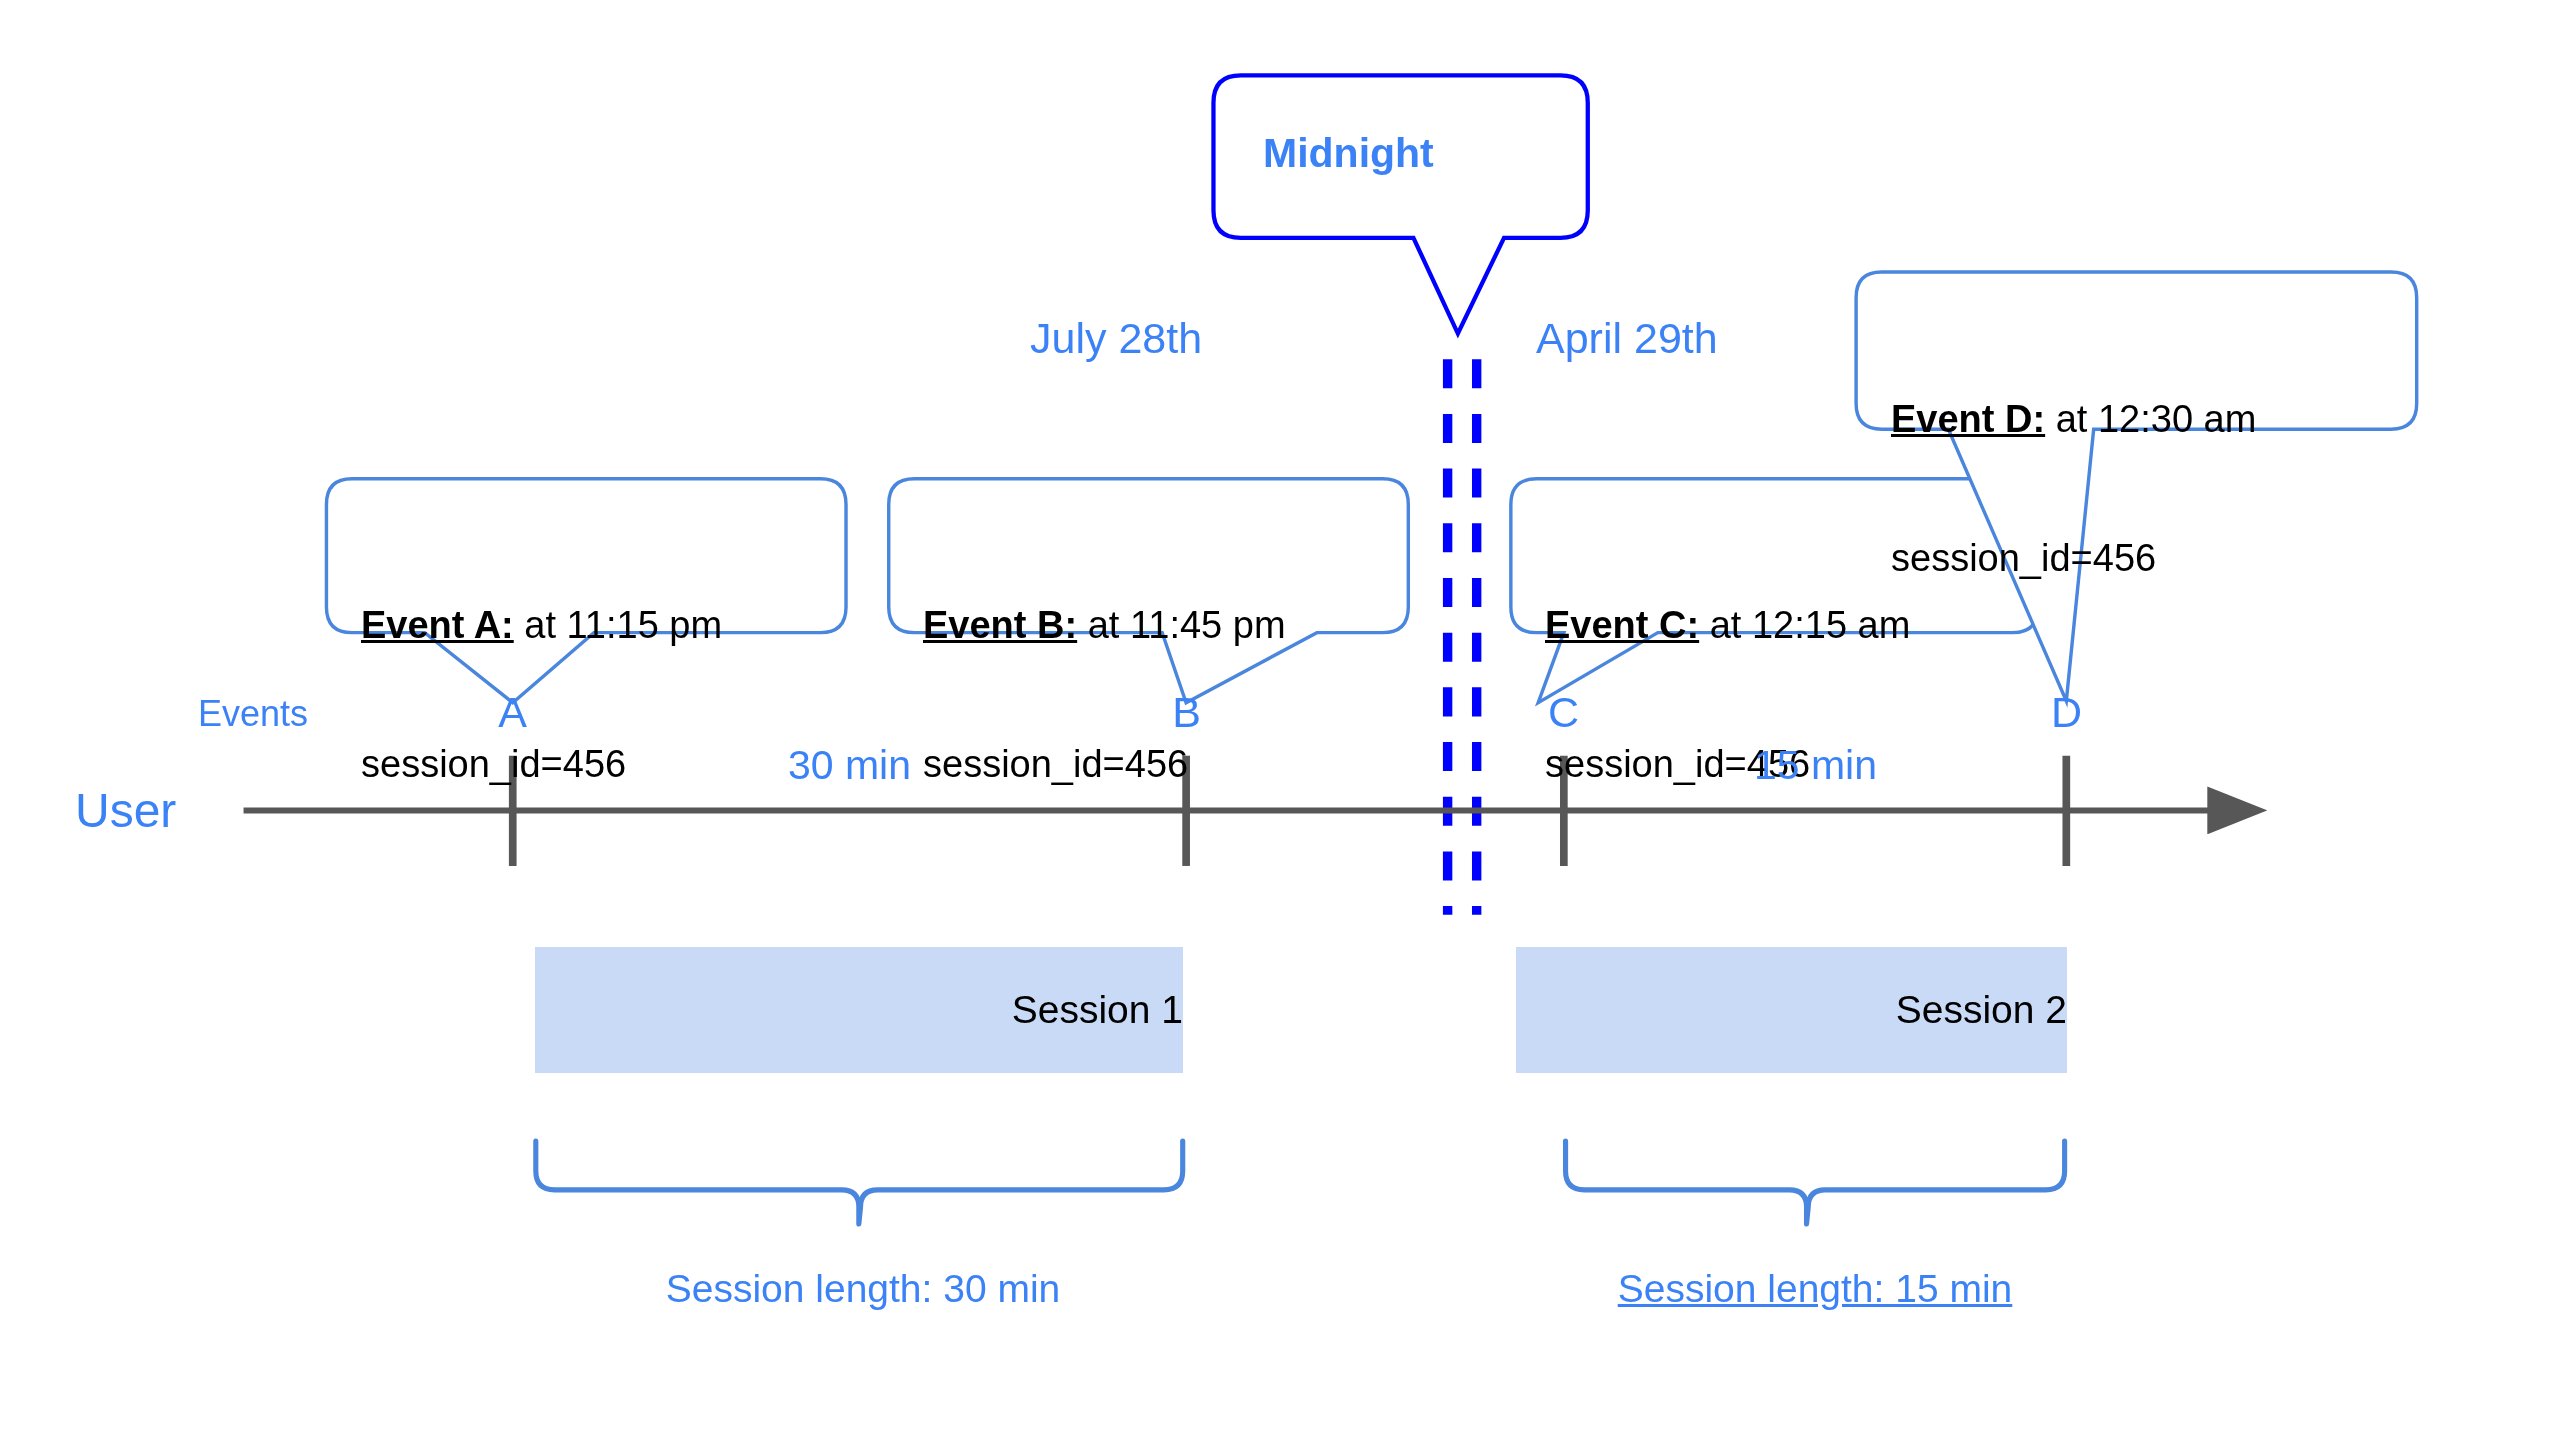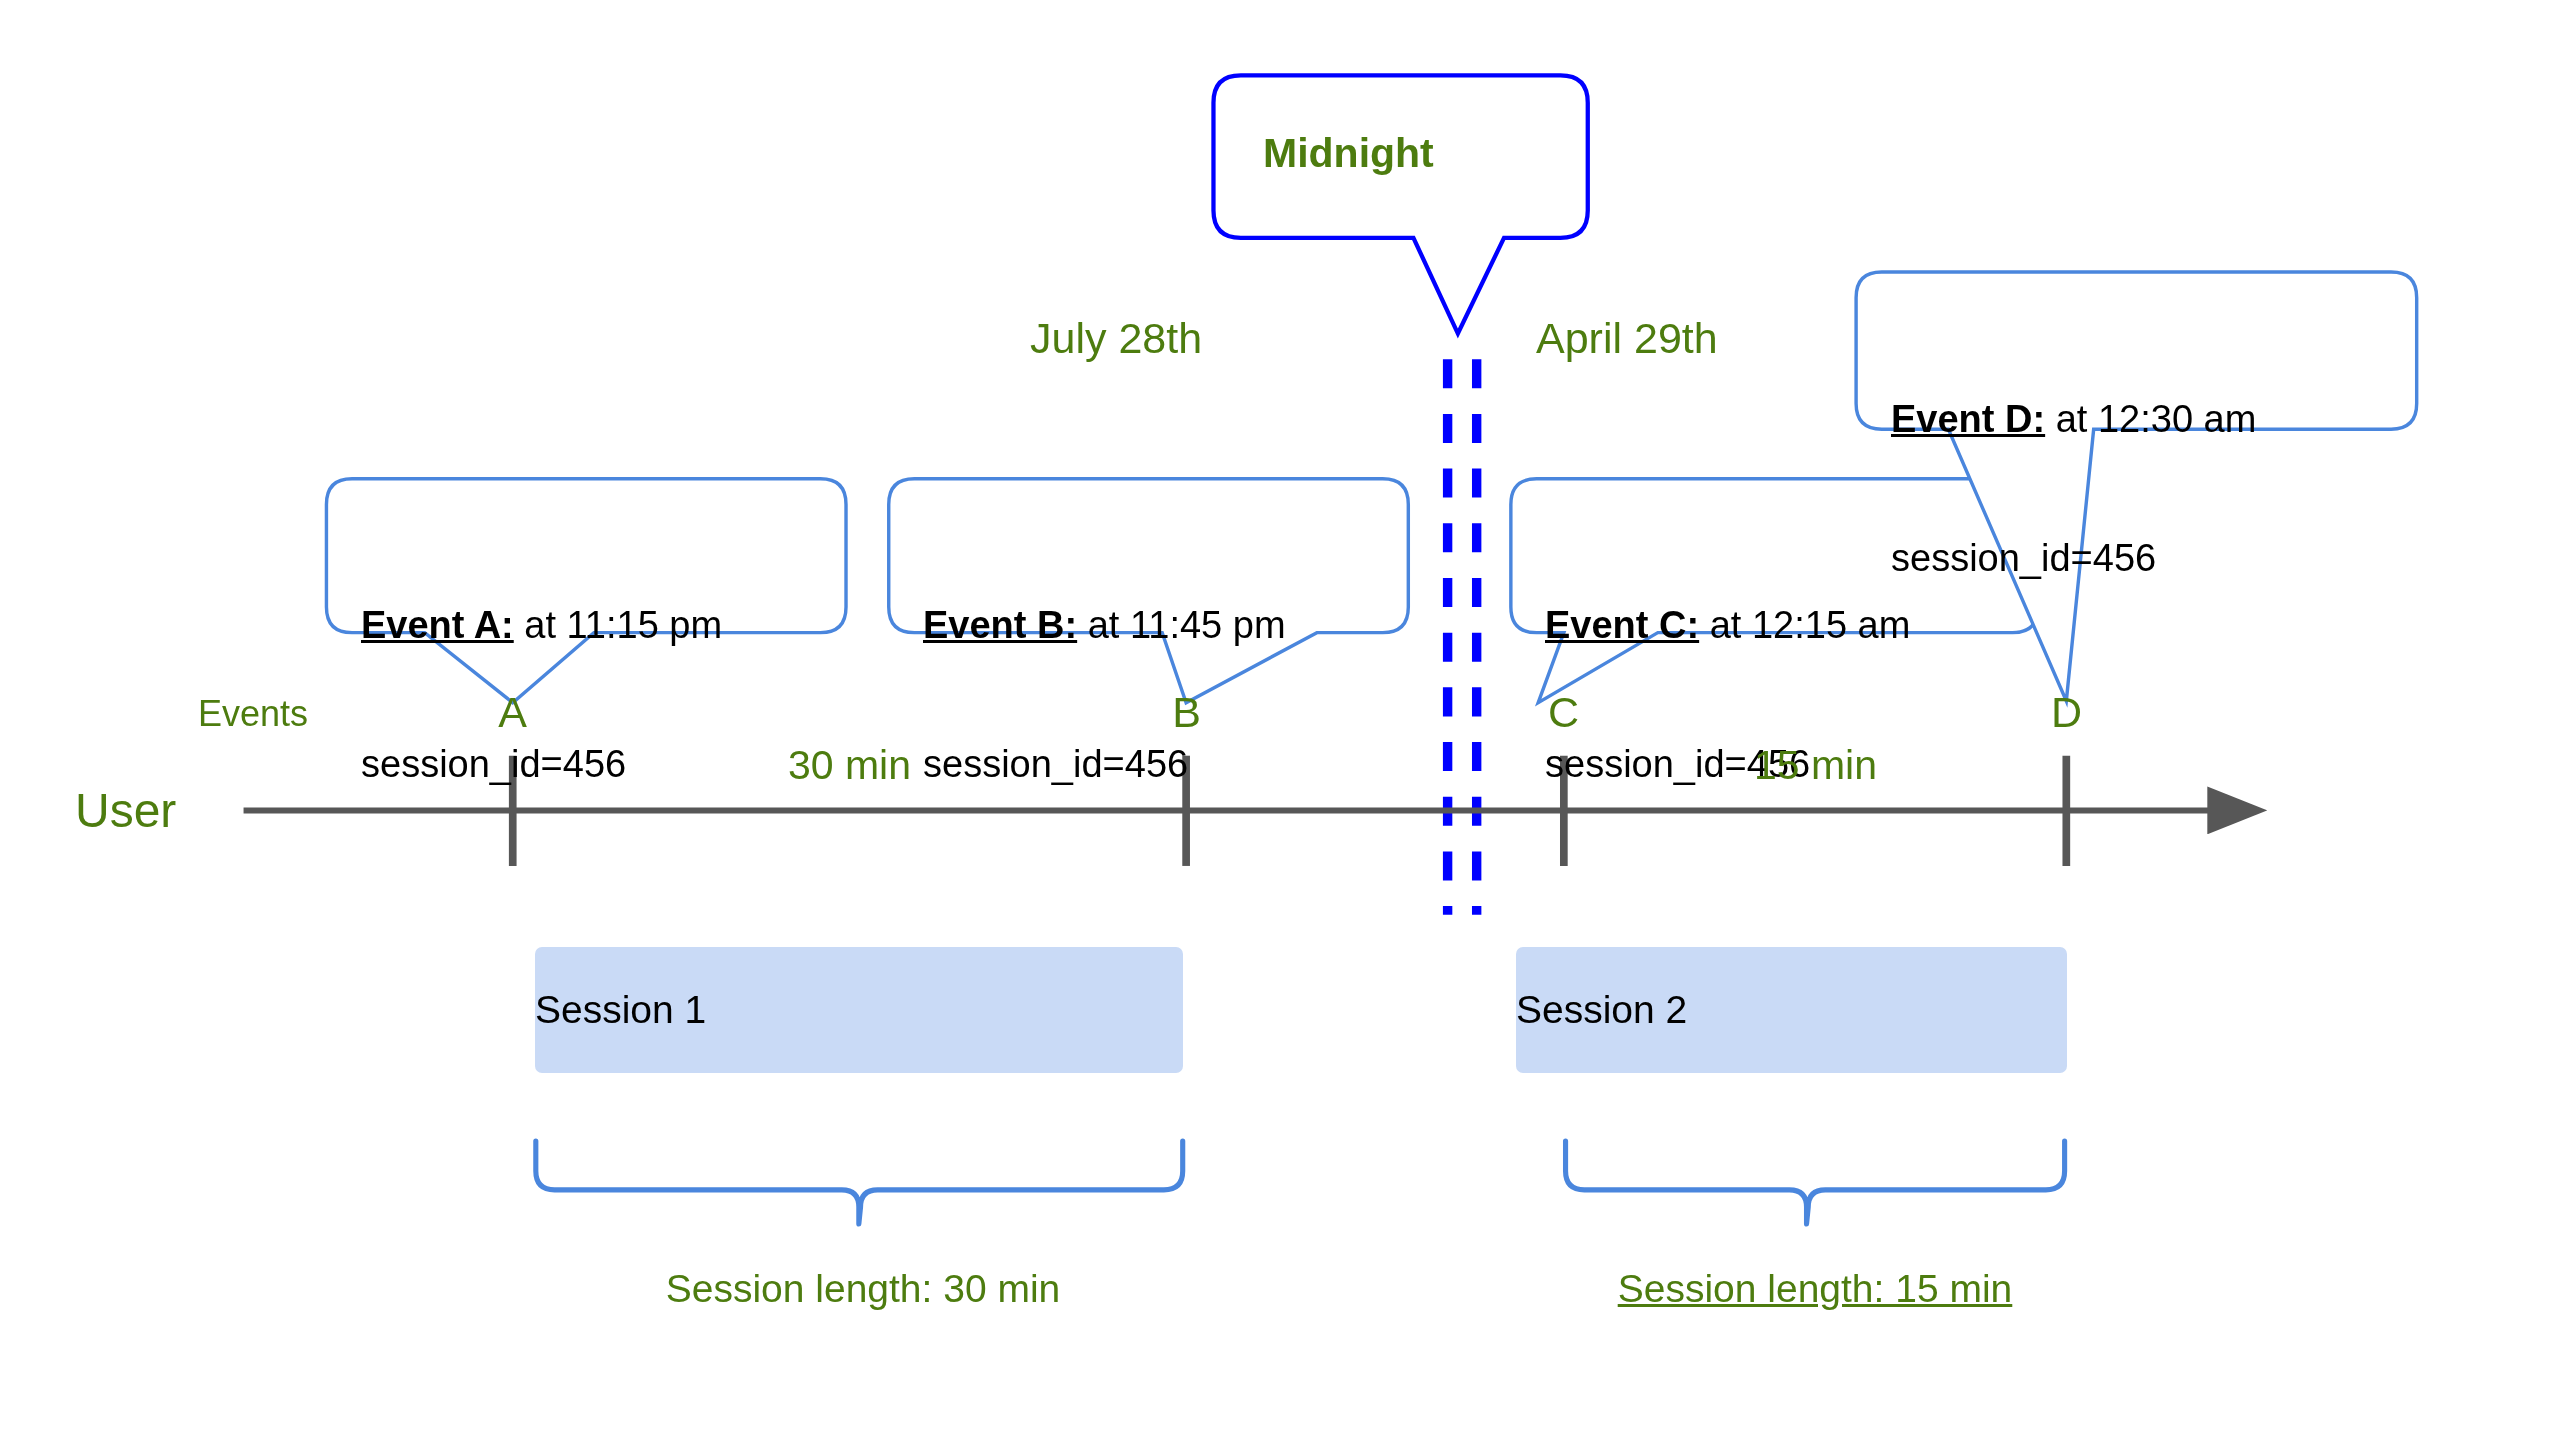--- a/index.html
+++ b/index.html
@@ -22,21 +22,21 @@
     position: absolute;
     left: 0;
     top: 0;
     width: 2550px;
     height: 1455px;
     pointer-events: none;
   }
   .txt {
     position: absolute;
     white-space: pre;
-    color: #4d7c0f;
+    color: #3b82f6;
     line-height: 1.22;
   }
 
   
   .callout-text {
     font-size: 38px;
     color: #000000;
   }
   .callout-text .lead {
     font-weight: bold;
@@ -77,22 +77,21 @@
     font-size: 39px;
     text-align: center;
   }
 
   
   .session-box {
     position: absolute;
     background: #c9daf6;
     display: flex;
     align-items: center;
-    justify-content: flex-start;
-    border-radius: 7px;
+    justify-content: flex-end;
   }
 </style>
 </head>
 <body>
 
 <div id="stage">
 
   <svg class="layer" viewBox="0 0 2984 1702">
     <defs>
       <marker id="arrowhead" markerWidth="10" markerHeight="8" refX="1" refY="4" orient="auto" markerUnits="strokeWidth">

